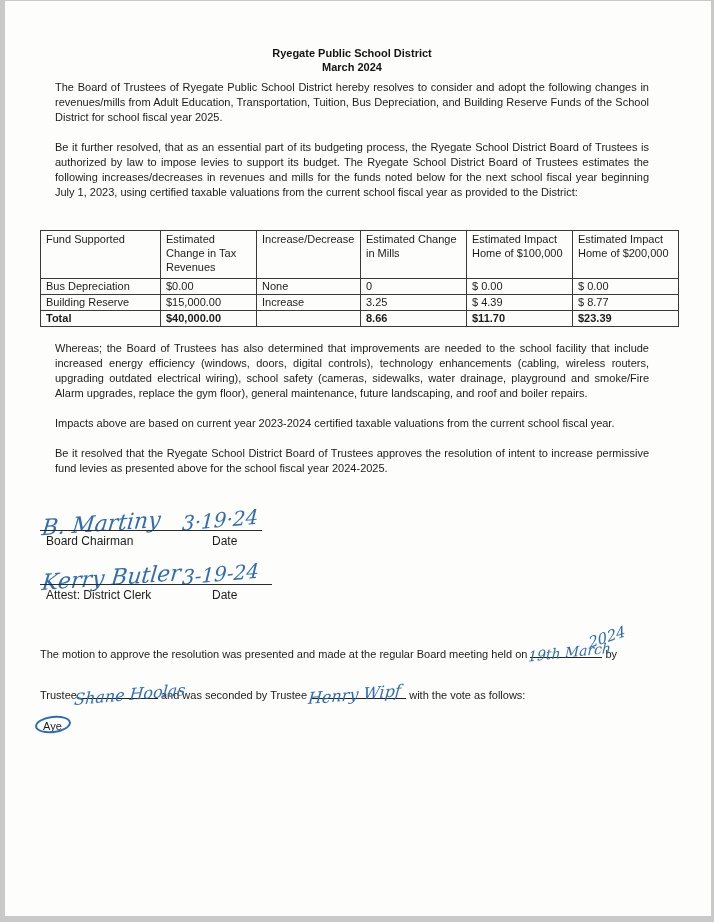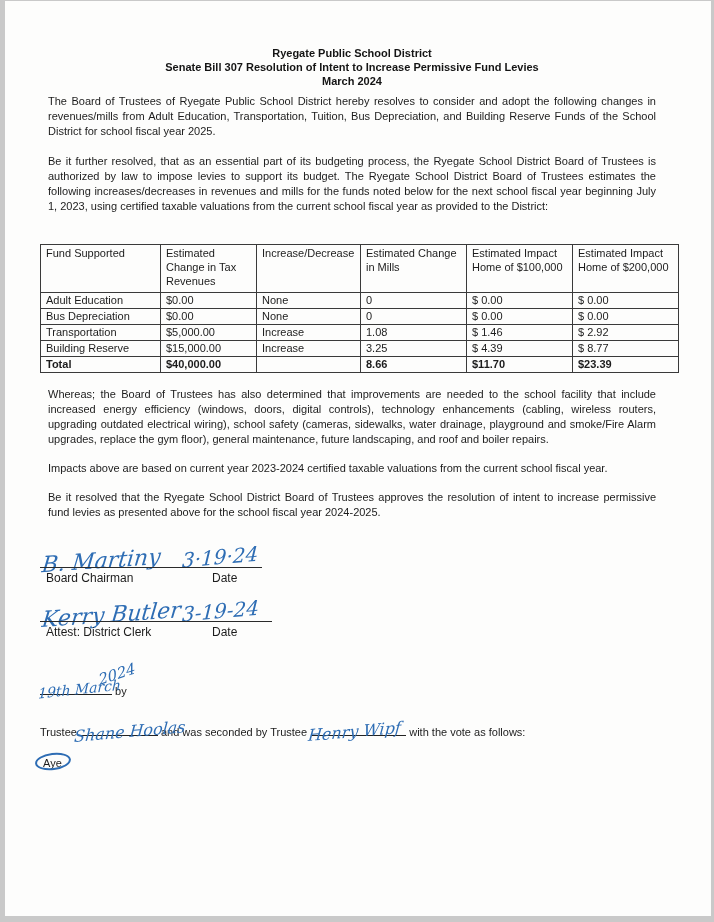--- a/index.html
+++ b/index.html
@@ -11,21 +11,21 @@
     overflow:hidden;
   }
   .page{
     position:absolute;left:5px;top:1px;right:3px;bottom:6px;
     background:#fdfdfc;
     color:#1c1c1c;
     padding:45px 47px 0 35px;
     box-sizing:border-box;
   }
   .title-block{text-align:center;font-weight:bold;font-size:11px;line-height:14px;color:#141414;}
-  .para{font-size:11px;line-height:15px;margin:8px;color:#1c1c1c;}
+  .para{font-size:11px;line-height:15px;margin:15px;color:#1c1c1c;}
   .justify{text-align:justify;}
   .p1{margin-top:6px;}
   .p2{margin-top:15px;}
   .pw{margin-top:14px;}
   table{border-collapse:collapse;table-layout:fixed;width:638px;margin-top:30px;}
   th,td{
     border:1px solid #3a3a3a;
     font-size:11px;
     padding:1px 5px 2px 5px;
     text-align:left;
@@ -74,21 +74,20 @@
   }
   .nay{margin-top:2px;margin-left:3px;}
 </style>
 </head>
 <body>
 
 <div class="page">
 
   <div class="title-block">
     <div>Ryegate Public School District</div>
-    <div>Senate Bill 307 Resolution of Intent to Increase Permissive Fund Levies</div>
     <div>March 2024</div>
   </div>
 
   <p class="para justify p1">The Board of Trustees of Ryegate Public School District hereby resolves to consider and adopt the following changes in revenues/mills from Adult Education, Transportation, Tuition, Bus Depreciation, and Building Reserve Funds of the School District for school fiscal year 2025.</p>
 
   <p class="para justify p2">Be it further resolved, that as an essential part of its budgeting process, the Ryegate School District Board of Trustees is authorized by law to impose levies to support its budget. The Ryegate School District Board of Trustees estimates the following increases/decreases in revenues and mills for the funds noted below for the next school fiscal year beginning July 1, 2023, using certified taxable valuations from the current school fiscal year as provided to the District:</p>
 
   <table>
     <colgroup>
       <col style="width:120px">
@@ -103,42 +102,26 @@
         <th>Fund Supported</th>
         <th>Estimated Change in Tax Revenues</th>
         <th>Increase/Decrease</th>
         <th>Estimated Change in Mills</th>
         <th>Estimated Impact Home of $100,000</th>
         <th>Estimated Impact Home of $200,000</th>
       </tr>
     </thead>
     <tbody>
       <tr>
-        <td>Adult Education</td>
-        <td>$0.00</td>
-        <td>None</td>
-        <td>0</td>
-        <td>$ 0.00</td>
-        <td>$ 0.00</td>
-      </tr>
-      <tr>
         <td>Bus Depreciation</td>
         <td>$0.00</td>
         <td>None</td>
         <td>0</td>
         <td>$ 0.00</td>
         <td>$ 0.00</td>
-      </tr>
-      <tr>
-        <td>Transportation</td>
-        <td>$5,000.00</td>
-        <td>Increase</td>
-        <td>1.08</td>
-        <td>$ 1.46</td>
-        <td>$ 2.92</td>
       </tr>
       <tr>
         <td>Building Reserve</td>
         <td>$15,000.00</td>
         <td>Increase</td>
         <td>3.25</td>
         <td>$ 4.39</td>
         <td>$ 8.77</td>
       </tr>
       <tr class="total-row">
@@ -173,20 +156,21 @@
       <span class="hw sig-date">3-19-24</span>
       <div class="sig-line line2"></div>
     </div>
     <div class="sig-labels">
       <span class="lab1">Attest:  District Clerk</span>
       <span class="lab2">Date</span>
     </div>
   </div>
 
   <div class="motion">
+    <span>The motion to approve the resolution was presented and made at the regular Board meeting held on</span>
     <span class="blank blank-date">
       <span class="hw hw-date">19th March</span>
       <span class="hw hw-year">2024</span>
     </span>
     <span>by</span>
   </div>
 
   <div class="trustee">
     <span>Trustee</span><span class="blank blank-t1"><span class="hw hw-t">Shane Hoolas</span></span>
     <span>and was seconded by Trustee</span>

